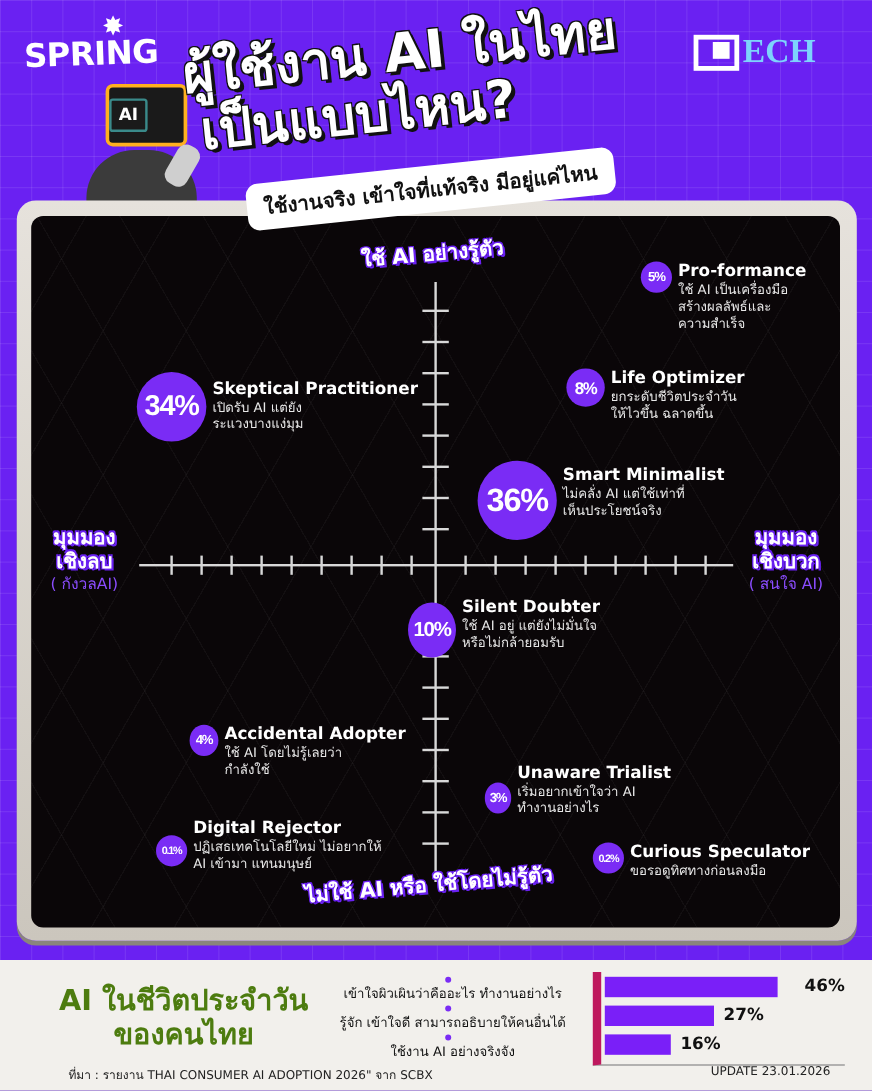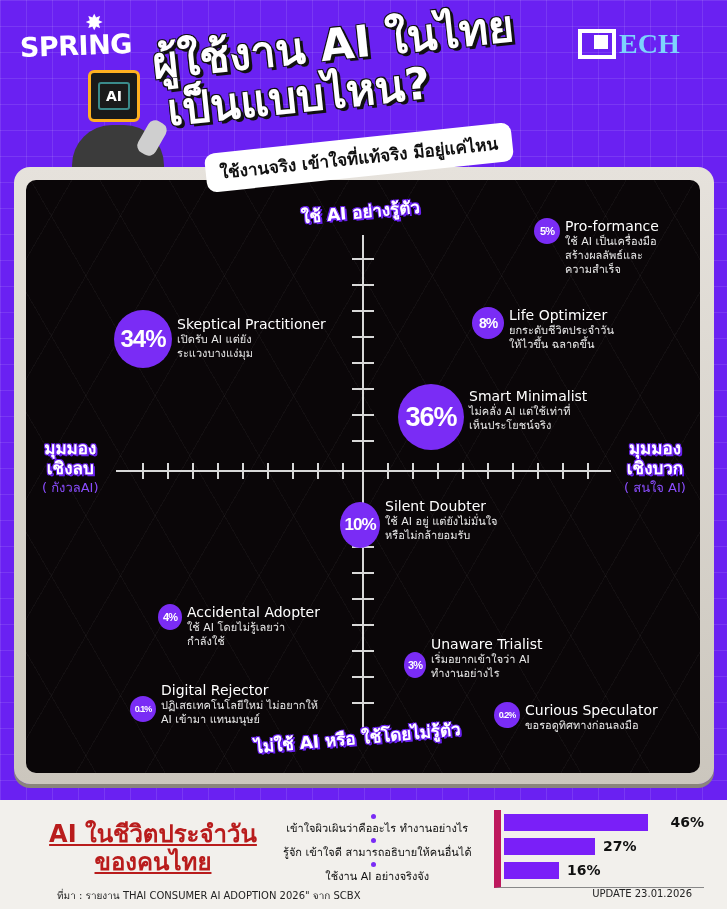--- a/index.html
+++ b/index.html
@@ -40,23 +40,23 @@
       color: #7dd3fc; font-weight: 900; font-size: 28px; font-family: Liberation Serif, serif;
     }
     .person {
       position: absolute; left: 72px; top: 70px; width: 92px; height: 100px;
     }
     .person .body {
       position: absolute; left: 0; top: 55px; width: 92px; height: 55px;
       background: #3b3b3b; border-radius: 40px 40px 0 0;
     }
     .person .head {
-      position: absolute; left: 16px; top: 0; width: 52px; height: 52px;
+      position: absolute; left: 16px; top: 0; width: 68px; height: 52px;
       background: #1a1a1a; border: 3px solid #ffb020; border-radius: 6px;
-      display: flex; align-items: center; justify-content: center;
+      display: flex; align-items: center; 
     }
     .person .head span {
       color: #fff; font-weight: 800; font-size: 14px;
       border: 2px solid #3a8a8a; padding: 4px 6px; border-radius: 3px;
     }
     .person .hand {
       position: absolute; left: 70px; top: 50px; width: 20px; height: 36px;
       background: #cfcfcf; border-radius: 8px; transform: rotate(30deg);
     }
     .title {
@@ -112,31 +112,30 @@
       color: #8b4dff; font-weight: 500; font-size: 13px; text-shadow: none;
     }
     .persona { position: absolute; display: flex; align-items: flex-start; gap: 5px; }
     .bubble {
       background: #7a2cf5; color: #fff; border-radius: 50%;
       display: flex; align-items: center; justify-content: center;
       font-weight: 900; flex-shrink: 0;
       font-family: "Liberation Sans", sans-serif;
       letter-spacing: -1px;
     }
-    .persona .name { color: #fff; font-weight: 400; font-size: 14px; line-height: 17px; white-space: nowrap; }
+    .persona .name { color: #fff; font-weight: 700; font-size: 14px; line-height: 17px; white-space: nowrap; }
     .persona .desc { color: #e8e8e8; font-size: 11px; line-height: 14px; white-space: nowrap; }
     .bottom {
       position: absolute; left: 0; top: 800px; width: 727px; height: 109px;
       background: #f2f0ec;
     }
     .bottom-title {
       position: absolute; left: 33px; top: 20px; width: 240px;
-      text-align: center; color: #b91c1c; font-weight: 900; font-size: 24px; line-height: 28px;
+      text-align: center; color: #4d7c0f; font-weight: 900; font-size: 24px; line-height: 28px;
       font-family: "DejaVu Sans", sans-serif;
-      text-decoration: underline;
     }
     .stat-list { position: absolute; left: 283px; top: 14px; }
     .stat-item { display: flex; align-items: center; height: 24px; font-size: 11px; color: #111; white-space: nowrap; flex-direction: column; }
     .stat-item .dot { width: 5px; height: 5px; border-radius: 50%; background: #7a2cf5; margin-right: 8px; }
     .bars { position: absolute; left: 494px; top: 10px; width: 210px; height: 78px; border-left: 7px solid #be185d; border-bottom: 1px solid #888; }
     .bar-row { display: flex; align-items: center; height: 24px; }
     .bar { height: 17px; background: #7a1ff8; margin-left: 3px; }
     .bar-val { font-weight: 800; font-size: 14px; color: #111; margin-left: 8px; }
     .source { position: absolute; left: 26px; top: 88px; font-size: 10px; color: #222; white-space: nowrap; margin-left: 31px; }
     .update { position: absolute; right: 35px; top: 88px; font-size: 10px; color: #222; }

